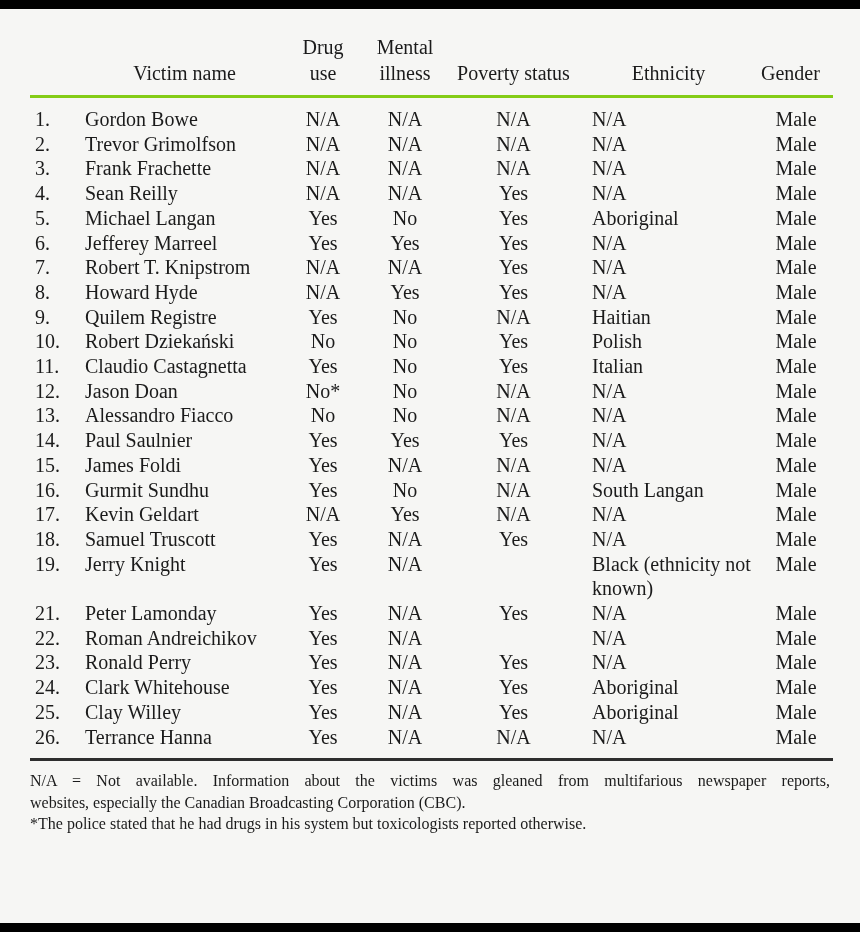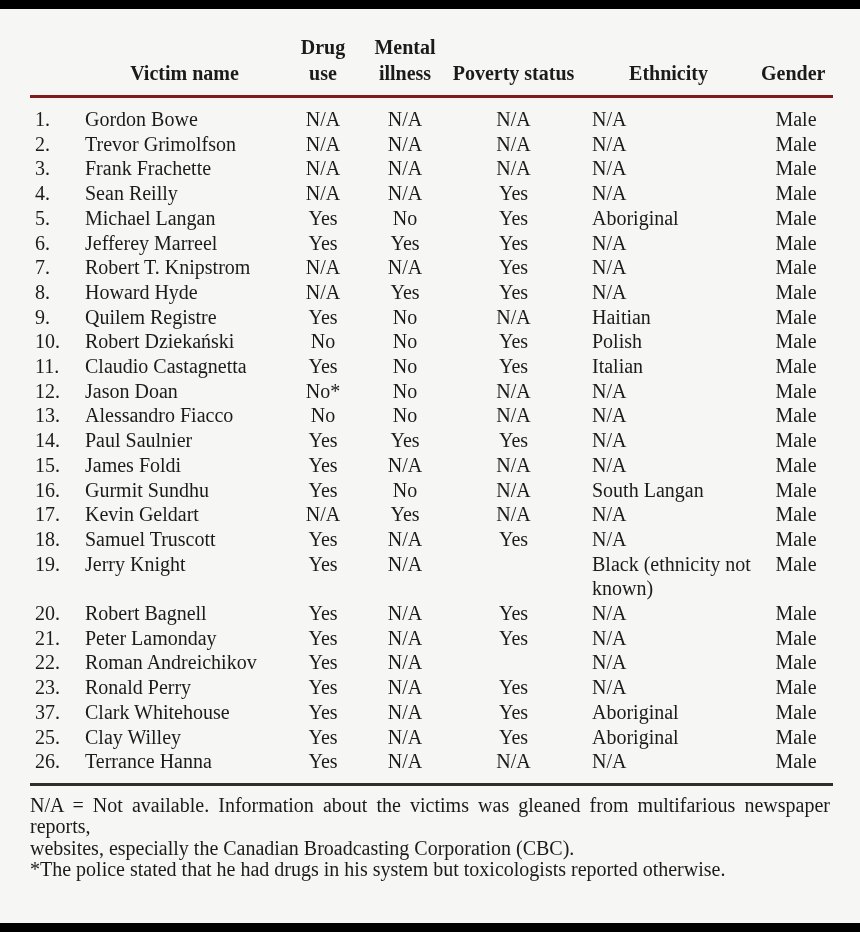--- a/index.html
+++ b/index.html
@@ -42,25 +42,25 @@
   }
   col.c-num       { width: 52px; }
   col.c-name      { width: 205px; }
   col.c-drug      { width: 72px; }
   col.c-mental    { width: 92px; }
   col.c-poverty   { width: 125px; }
   col.c-ethnicity { width: 185px; }
   col.c-gender    { width: 72px; }
 
   thead th {
-    font-weight: bold;
+    font-weight: normal;
     vertical-align: bottom;
     line-height: 26px;
     padding: 0 0 9px 0;
-    border-bottom: 3px solid #7f1d1d;
+    border-bottom: 3px solid #84cc16;
   }
   th .hl { display: block; }
 
   th.a-left   { text-align: left; }
   .a-center   { text-align: center; }
   .a-right    { text-align: left; }
 
   tbody td {
     line-height: 24.7px;
     vertical-align: top;
@@ -73,21 +73,21 @@
   td.cell-name      { text-align: left; padding-left: 3px; }
   td.cell-drug      { text-align: center; }
   td.cell-mental    { text-align: center; }
   td.cell-poverty   { text-align: center; }
   td.cell-ethnicity { text-align: left; padding-left: 16px; }
   td.cell-gender    { text-align: center; padding-right: 2px; }
 
   .footnotes {
     width: 800px;
     margin-top: 9px;
-    font-size: 20px;
+    font-size: 16px;
     line-height: 21.5px;
   }
   .fn-justified {
     text-align: justify;
     text-align-last: justify;
   }
 </style>
 </head>
 <body>
 
@@ -288,29 +288,20 @@
         <tr>
       <td class="cell-num">19.</td>
       <td class="cell-name">Jerry Knight</td>
       <td class="cell-drug">Yes</td>
       <td class="cell-mental">N/A</td>
       <td class="cell-poverty"></td>
       <td class="cell-ethnicity">Black (ethnicity not known)</td>
       <td class="cell-gender">Male</td>
     </tr>
         <tr>
-      <td class="cell-num">20.</td>
-      <td class="cell-name">Robert Bagnell</td>
-      <td class="cell-drug">Yes</td>
-      <td class="cell-mental">N/A</td>
-      <td class="cell-poverty">Yes</td>
-      <td class="cell-ethnicity">N/A</td>
-      <td class="cell-gender">Male</td>
-    </tr>
-        <tr>
       <td class="cell-num">21.</td>
       <td class="cell-name">Peter Lamonday</td>
       <td class="cell-drug">Yes</td>
       <td class="cell-mental">N/A</td>
       <td class="cell-poverty">Yes</td>
       <td class="cell-ethnicity">N/A</td>
       <td class="cell-gender">Male</td>
     </tr>
         <tr>
       <td class="cell-num">22.</td>
@@ -324,21 +315,21 @@
         <tr>
       <td class="cell-num">23.</td>
       <td class="cell-name">Ronald Perry</td>
       <td class="cell-drug">Yes</td>
       <td class="cell-mental">N/A</td>
       <td class="cell-poverty">Yes</td>
       <td class="cell-ethnicity">N/A</td>
       <td class="cell-gender">Male</td>
     </tr>
         <tr>
-      <td class="cell-num">37.</td>
+      <td class="cell-num">24.</td>
       <td class="cell-name">Clark Whitehouse</td>
       <td class="cell-drug">Yes</td>
       <td class="cell-mental">N/A</td>
       <td class="cell-poverty">Yes</td>
       <td class="cell-ethnicity">Aboriginal</td>
       <td class="cell-gender">Male</td>
     </tr>
         <tr>
       <td class="cell-num">25.</td>
       <td class="cell-name">Clay Willey</td>

